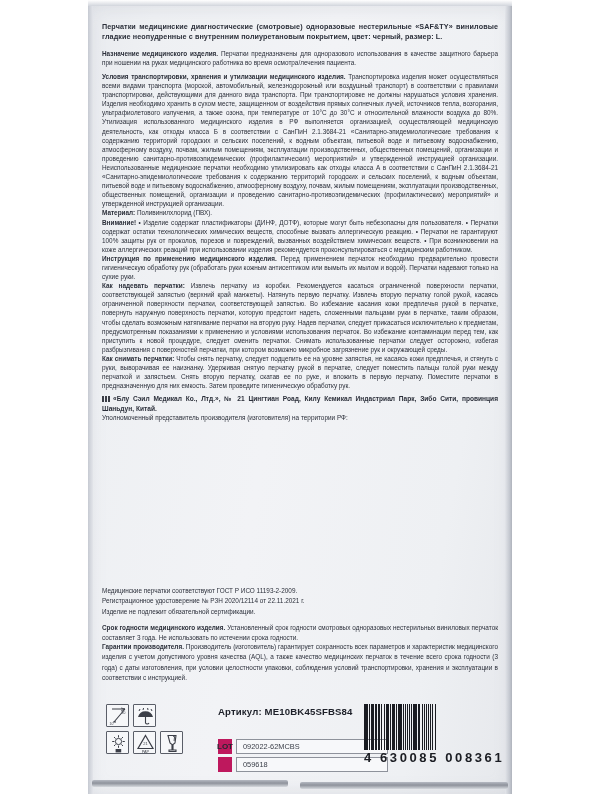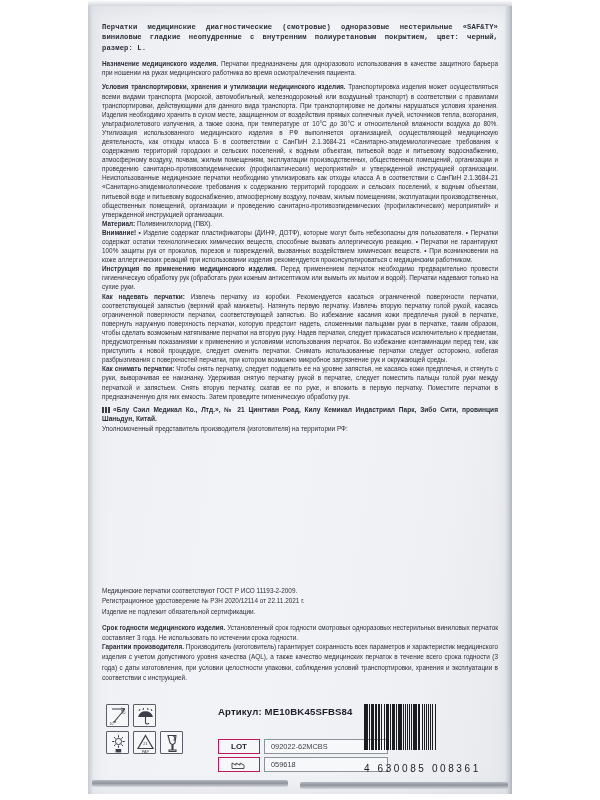--- a/index.html
+++ b/index.html
@@ -74,21 +74,20 @@
   .p { margin: 0 0 0 0; text-align: justify; }
   .p.gap { margin-top: 5px; }
   .b { font-weight: bold; }
   .title {
     font-weight: bold;
     font-size: 7.2px;
     line-height: 10.4px;
     letter-spacing: 0.1px;
     margin-bottom: 6px;
     text-align: justify;
-    font-family: Liberation Mono, monospace;
   }
   .just-last { text-align-last: left; }
 
   
   .mfr-row { display: block; margin-top: 4px; }
   .mfr-mark {
     display: inline-block;
     width: 8px; height: 6px;
     margin-right: 3px;
     vertical-align: -1px;
@@ -146,22 +145,22 @@
   #article-line {
     font-weight: bold;
     font-size: 9.6px;
     letter-spacing: 0.15px;
     color: #1d2029;
     margin-bottom: 22px;
     white-space: nowrap;
   }
   .field-row { display: flex; align-items: stretch; margin-bottom: 3px; }
   .field-tag {
-    width: 42px; height: 15px;
-    border: 1px solid #be185d;
+    width: 14px; height: 15px;
+    border: 7px solid #be185d;
     display: flex; align-items: center; justify-content: center;
     font-weight: bold; font-size: 8px; color: #222630;
     background: #f6f7f9;
   }
   .field-tag.icon-tag { position: relative; }
   .field-val {
     flex: 1; height: 15px;
     margin-left: 4px;
     border: 1px solid #8e929b;
     display: flex; align-items: center;
@@ -181,26 +180,27 @@
     display: flex;
     align-items: flex-end;
   }
   #barcode-bars i {
     display: block;
     background: #1a1c22;
     height: 100%;
   }
   #barcode-digits {
     width: 124px;
-    margin-top: 13px;
-    font-size: 10px;
+    margin-top: 0;
+    font-size: 13px;
     letter-spacing: 2.6px;
     color: #1a1c22;
     font-family: "Liberation Sans", sans-serif;
     white-space: nowrap;
+    font-weight: bold;
   }
 </style>
 </head>
 <body>
 
 <div id="page">
 
   <div id="lid-edge"></div>
   <div id="box-panel"></div>
   <div id="left-fold"></div>

